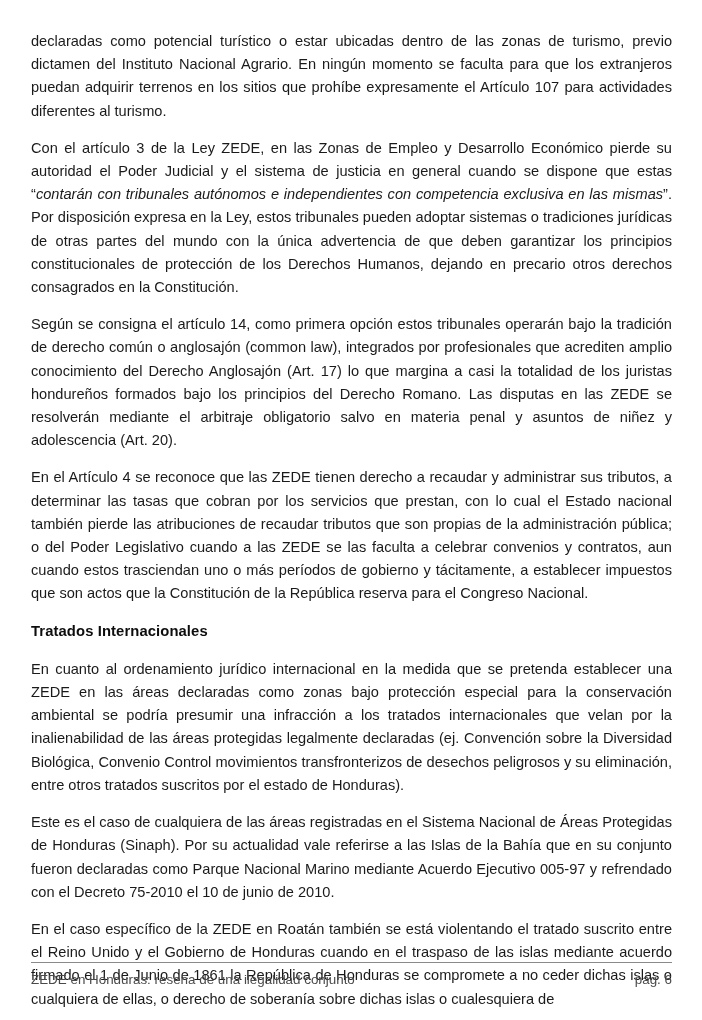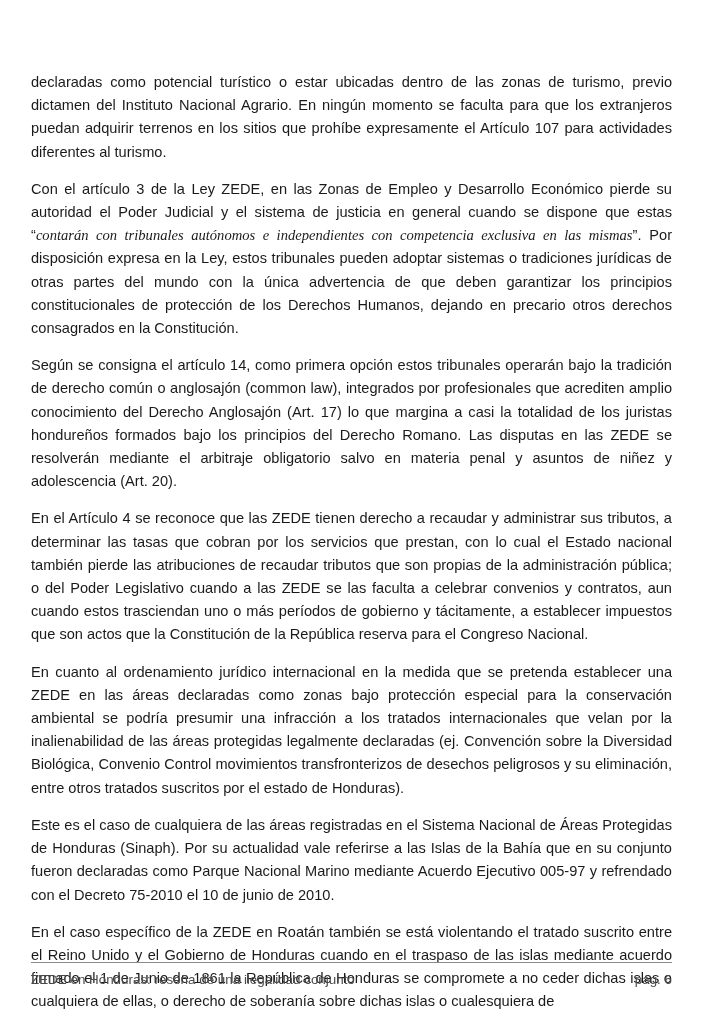--- a/index.html
+++ b/index.html
@@ -25,21 +25,20 @@
     box-sizing: border-box;
     padding: 0;
     display: flex;
     flex-direction: column;
   }
   .content {
     position: absolute;
     left: 31px;
     top: 30px;
     width: 641px;
-    margin-top: 41px;
   }
   p.para {
     margin: 0 0 14px 0;
     font-size: 14.6px;
     line-height: 23.2px;
     text-align: justify;
     text-justify: inter-word;
     color: #1a1a1a;
     hyphens: none;
   }
@@ -50,21 +49,20 @@
     margin: 5px 0 15px 0;
     font-size: 14.8px;
     line-height: 23.2px;
     font-weight: bold;
     text-align: left;
     color: #0d0d0d;
     letter-spacing: 0.1px;
   }
   .quote-italic {
     font-style: italic;
-    font-family: Liberation Serif, serif;
   }
   .footer {
     position: absolute;
     left: 31px;
     top: 962px;
     width: 641px;
   }
   .footer-rule {
     width: 100%;
     height: 1px;
@@ -94,20 +92,21 @@
   <div class="content">
 
     <p class="para">declaradas como potencial turístico o estar ubicadas dentro de las zonas de turismo, previo dictamen del Instituto Nacional Agrario. En ningún momento se faculta para que los extranjeros puedan adquirir terrenos en los sitios que prohíbe expresamente el Artículo 107 para actividades diferentes al turismo.</p>
 
     <p class="para"><span>Con el artículo 3 de la Ley ZEDE, en las Zonas de Empleo y Desarrollo Económico pierde su autoridad el Poder Judicial y el sistema de justicia en general cuando se dispone que estas “</span><span class="quote-italic">contarán con tribunales autónomos e independientes con competencia exclusiva en las mismas</span><span>”. Por disposición expresa en la Ley, estos tribunales pueden adoptar sistemas o tradiciones jurídicas de otras partes del mundo con la única advertencia de que deben garantizar los principios constitucionales de protección de los Derechos Humanos, dejando en precario otros derechos consagrados en la Constitución.</span></p>
 
     <p class="para">Según se consigna el artículo 14, como primera opción estos tribunales operarán bajo la tradición de derecho común o anglosajón (common law), integrados por profesionales que acrediten amplio conocimiento del Derecho Anglosajón (Art. 17) lo que margina a casi la totalidad de los juristas hondureños formados bajo los principios del Derecho Romano. Las disputas en las ZEDE se resolverán mediante el arbitraje obligatorio salvo en materia penal y asuntos de niñez y adolescencia (Art. 20).</p>
 
     <p class="para">En el Artículo 4 se reconoce que las ZEDE tienen derecho a recaudar y administrar sus tributos, a determinar las tasas que cobran por los servicios que prestan, con lo cual el Estado nacional también pierde las atribuciones de recaudar tributos que son propias de la administración pública; o del Poder Legislativo cuando a las ZEDE se las faculta a celebrar convenios y contratos, aun cuando estos trasciendan uno o más períodos de gobierno y tácitamente, a establecer impuestos que son actos que la Constitución de la República reserva para el Congreso Nacional.</p>
 
+    <h2 class="heading">Tratados Internacionales</h2>
 
     <p class="para">En cuanto al ordenamiento jurídico internacional en la medida que se pretenda establecer una ZEDE en las áreas declaradas como zonas bajo protección especial para la conservación ambiental se podría presumir una infracción a los tratados internacionales que velan por la inalienabilidad de las áreas protegidas legalmente declaradas (ej. Convención sobre la Diversidad Biológica, Convenio Control movimientos transfronterizos de desechos peligrosos y su eliminación, entre otros tratados suscritos por el estado de Honduras).</p>
 
     <p class="para">Este es el caso de cualquiera de las áreas registradas en el Sistema Nacional de Áreas Protegidas de Honduras (Sinaph). Por su actualidad vale referirse a las Islas de la Bahía que en su conjunto fueron declaradas como Parque Nacional Marino mediante Acuerdo Ejecutivo 005-97 y refrendado con el Decreto 75-2010 el 10 de junio de 2010.</p>
 
     <p class="para">En el caso específico de la ZEDE en Roatán también se está violentando el tratado suscrito entre el Reino Unido y el Gobierno de Honduras cuando en el traspaso de las islas mediante acuerdo firmado el 1 de Junio de 1861 la República de Honduras se compromete a no ceder dichas islas o cualquiera de ellas, o derecho de soberanía sobre dichas islas o cualesquiera de</p>
 
   </div>
 
   <div class="footer">

